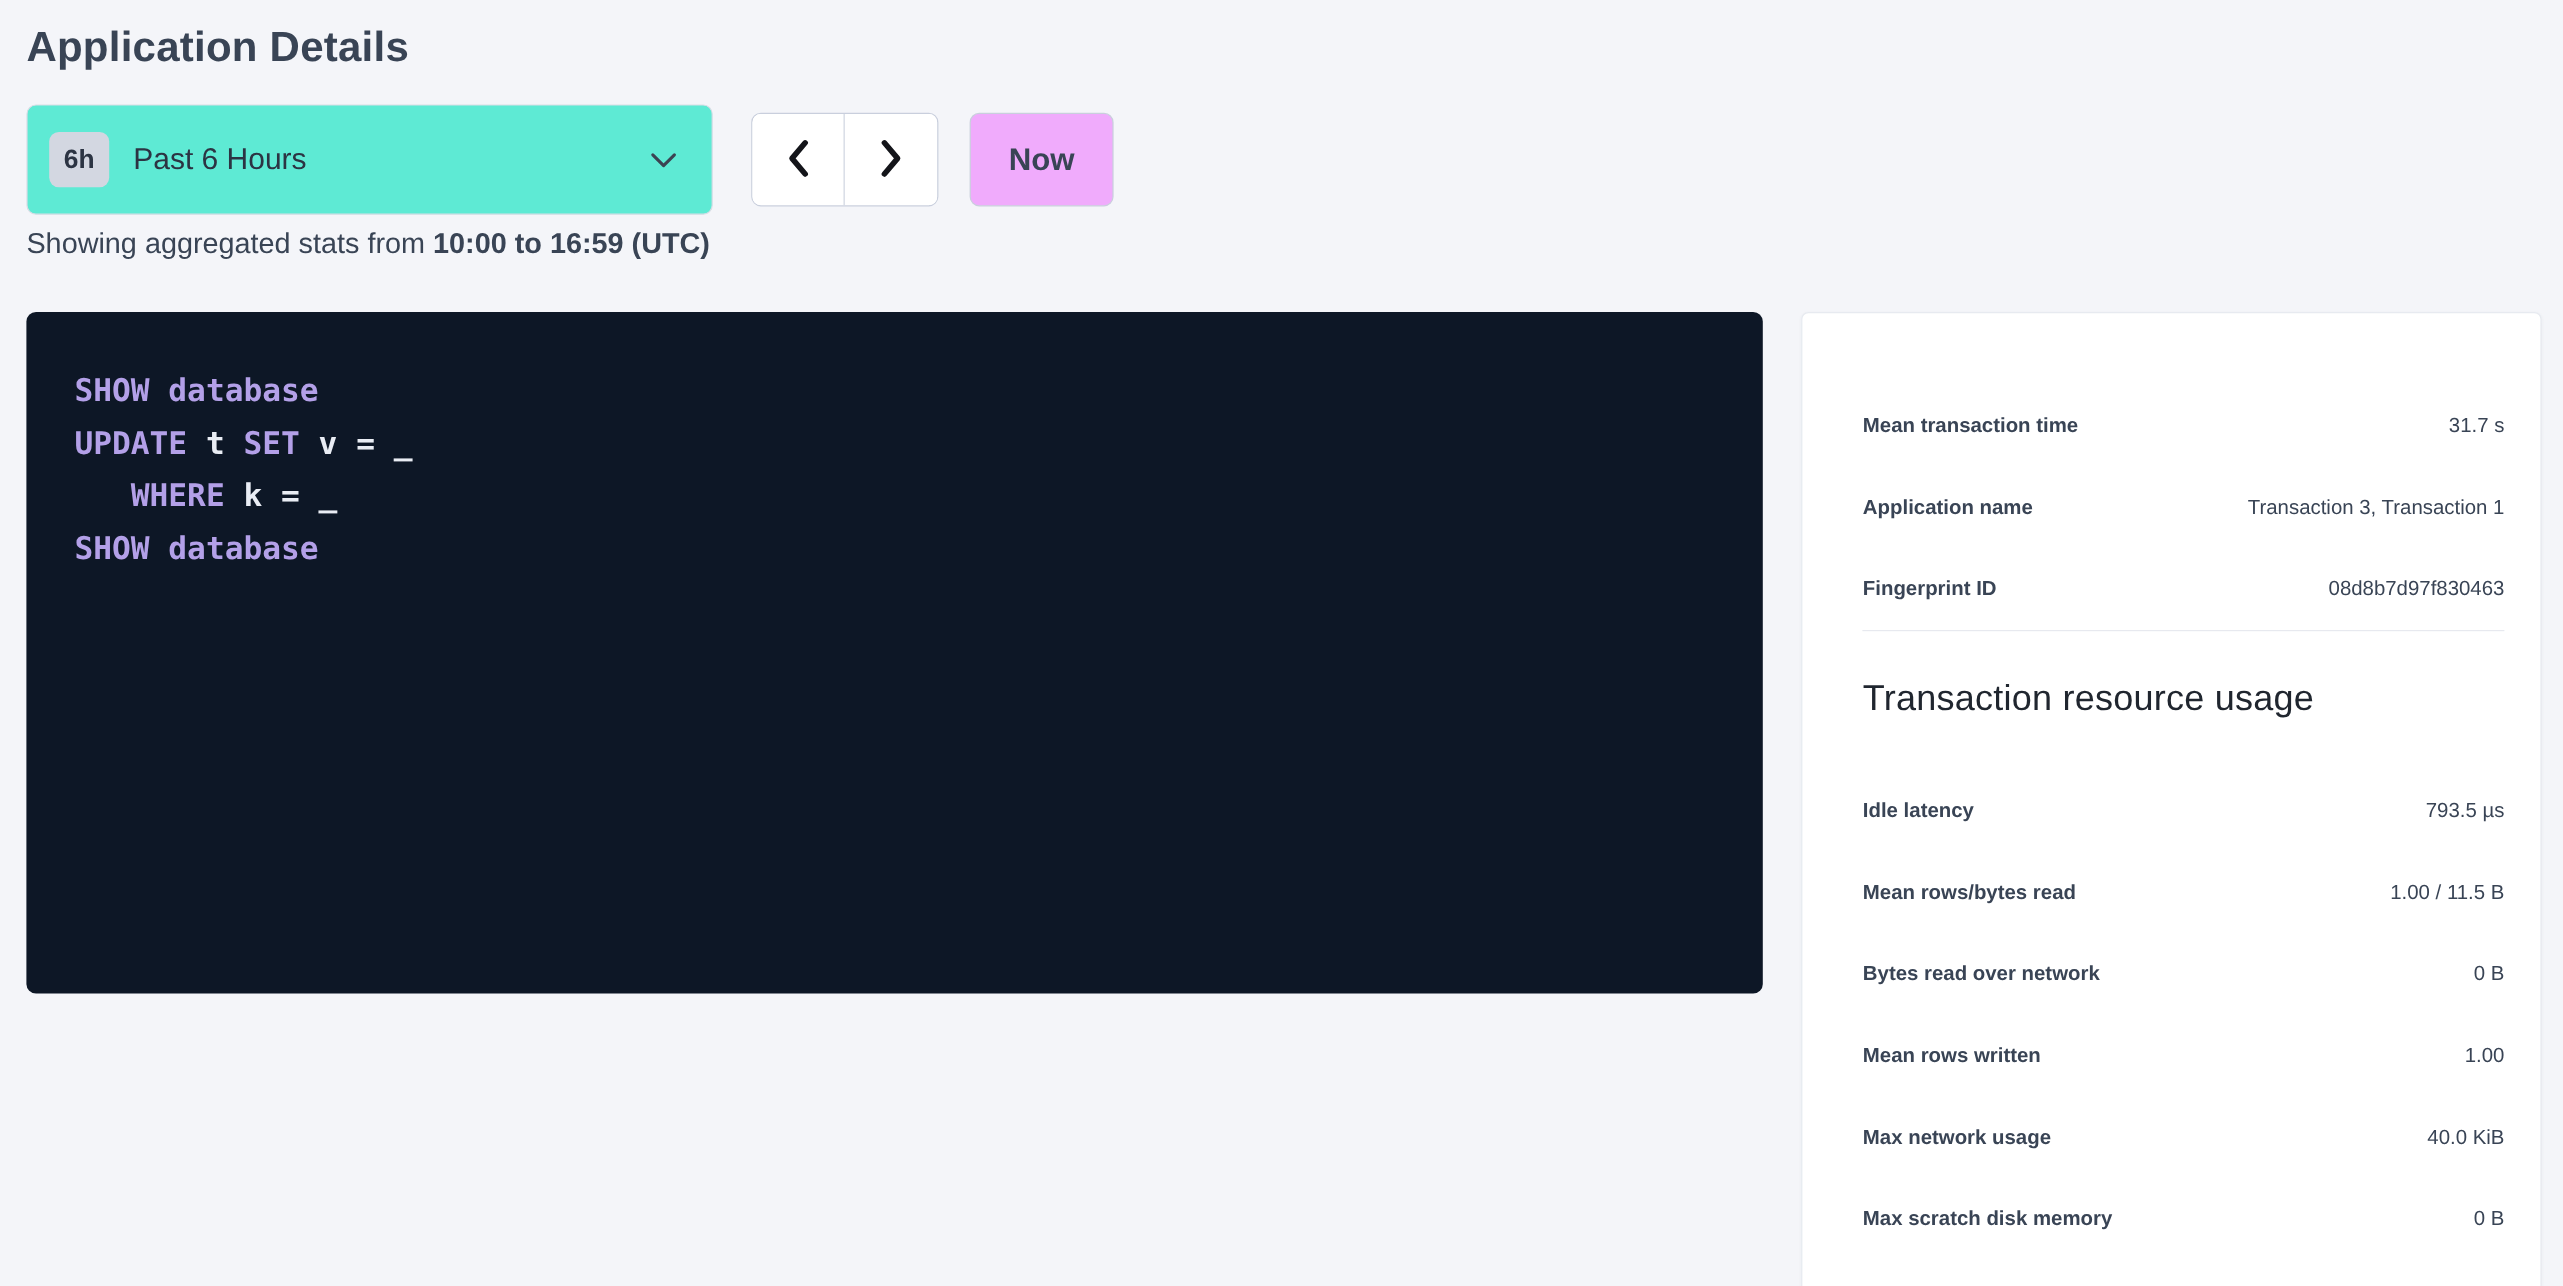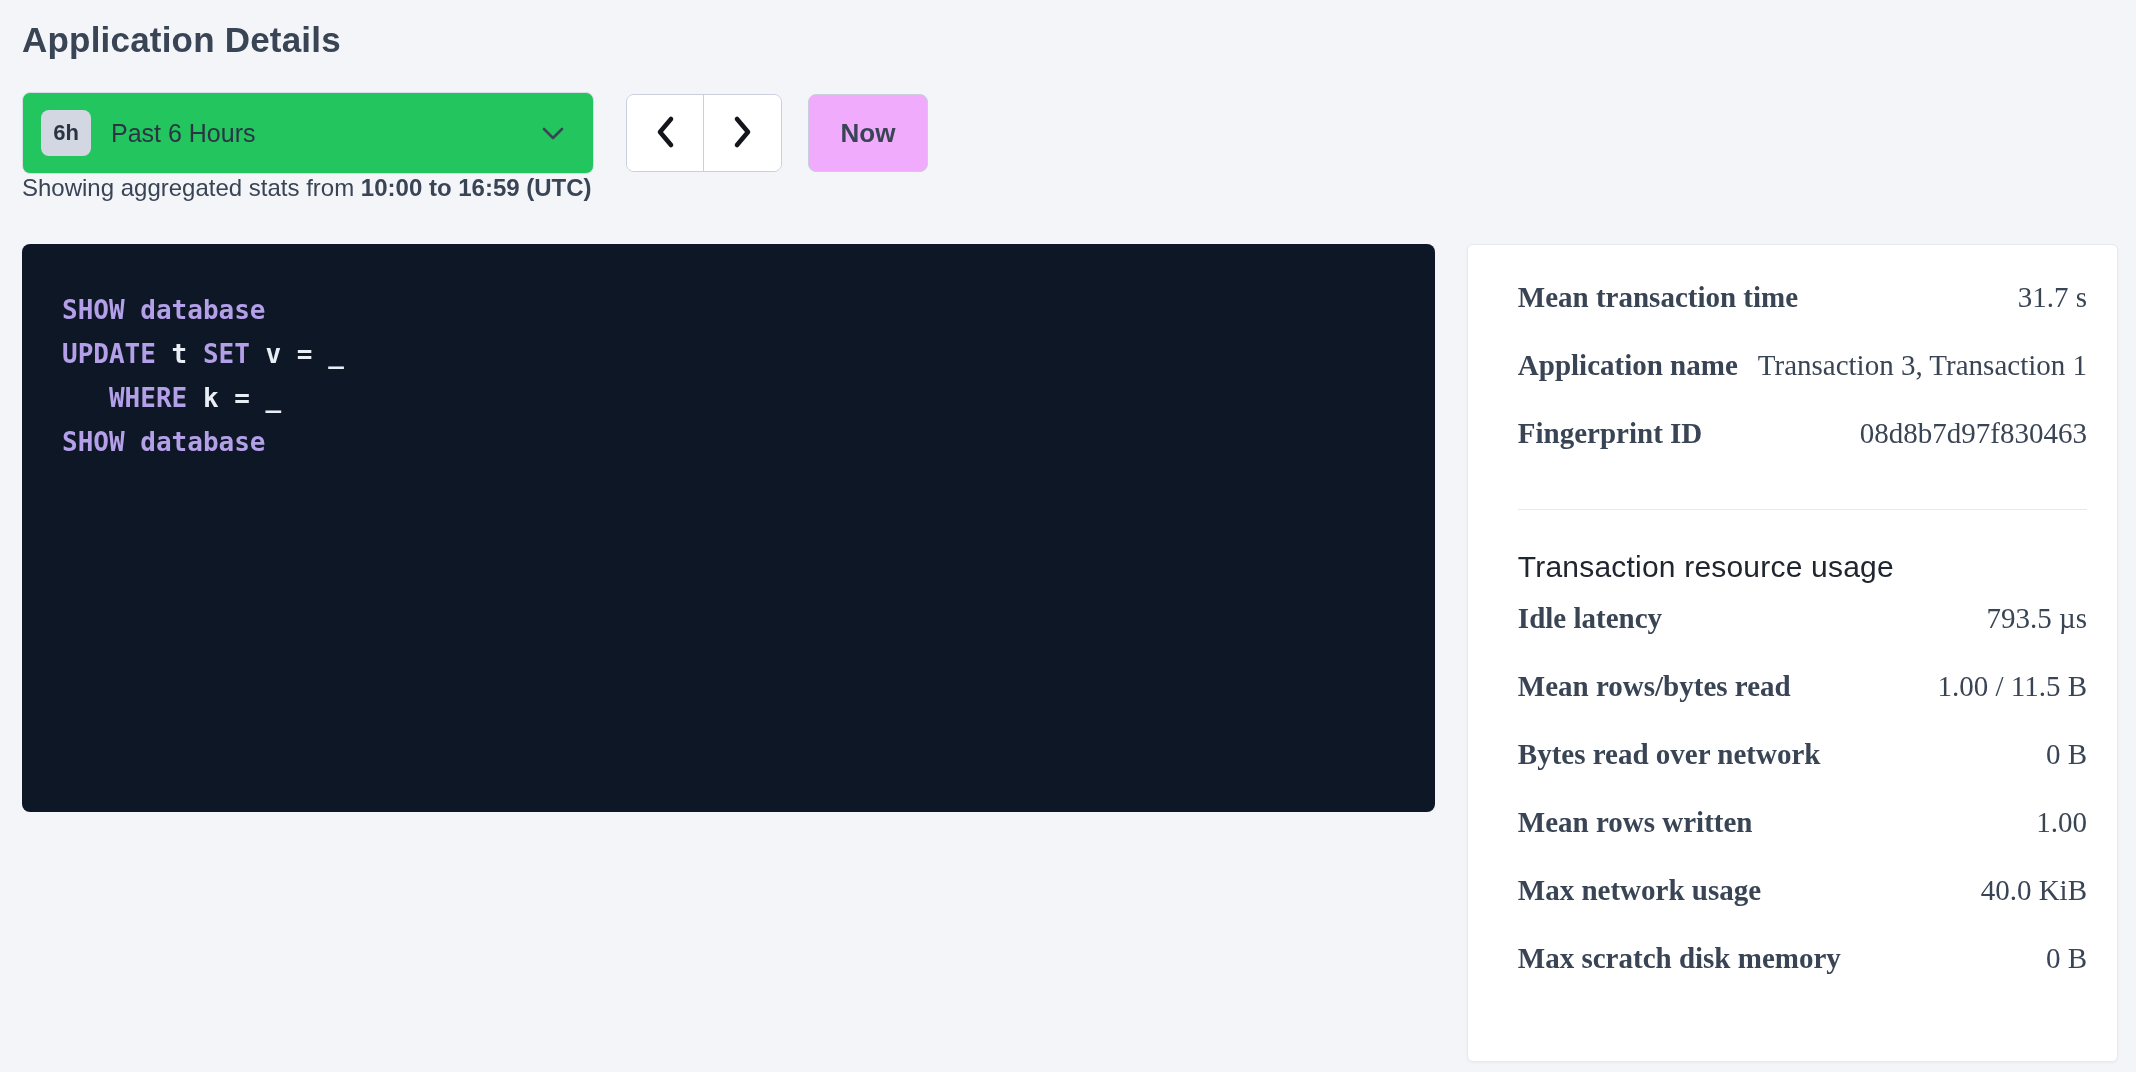--- a/index.html
+++ b/index.html
@@ -36,22 +36,22 @@
 
   
   .toolbar {
     display: flex;
     align-items: center;
     margin-top: 32px;
     height: 82px;
   }
   .range-select {
     width: 572px;
-    height: 82px;
-    background: #22c55e;
+    height: 92px;
+    background: #5eead4;
     border: 1.5px solid var(--dropdown-border);
     border-radius: 8px;
     display: flex;
     align-items: center;
     padding: 0 28px 0 18px;
     cursor: pointer;
   }
   .range-badge {
     min-width: 50px;
     height: 46px;
@@ -103,20 +103,21 @@
     border-radius: 8px;
     font-family: "Liberation Sans", sans-serif;
     font-size: 26px;
     font-weight: 700;
     color: var(--text);
     cursor: pointer;
   }
 
   
   .time-summary {
+    margin-top: 16px;
     font-size: 24px;
     color: var(--text);
   }
   .time-summary b { font-weight: 700; }
 
   
   .main {
     display: flex;
     margin-top: 42px;
     align-items: flex-start;
@@ -145,23 +146,22 @@
     background: var(--card-bg);
     border: 1px solid var(--card-border);
     border-radius: 6px;
     box-shadow: 0 1px 3px rgba(40,50,70,0.05);
     padding: 36px 30px 0 50px;
   }
   .stat-row {
     height: 68px;
     display: flex;
     justify-content: space-between;
-    align-items: flex-start;
-    font-size: 29px;
-    font-family: Liberation Serif, serif;
+    align-items: flex-end;
+    font-size: 17px;
   }
   .stat-label { font-weight: 700; color: var(--text); padding-right: 20px; white-space: nowrap; }
   .stat-value { color: var(--text); text-align: right; white-space: nowrap; }
 
   .section-divider {
     border: none;
     border-top: 1.5px solid var(--divider);
     margin-top: 24px;
   }
   .section-heading {

